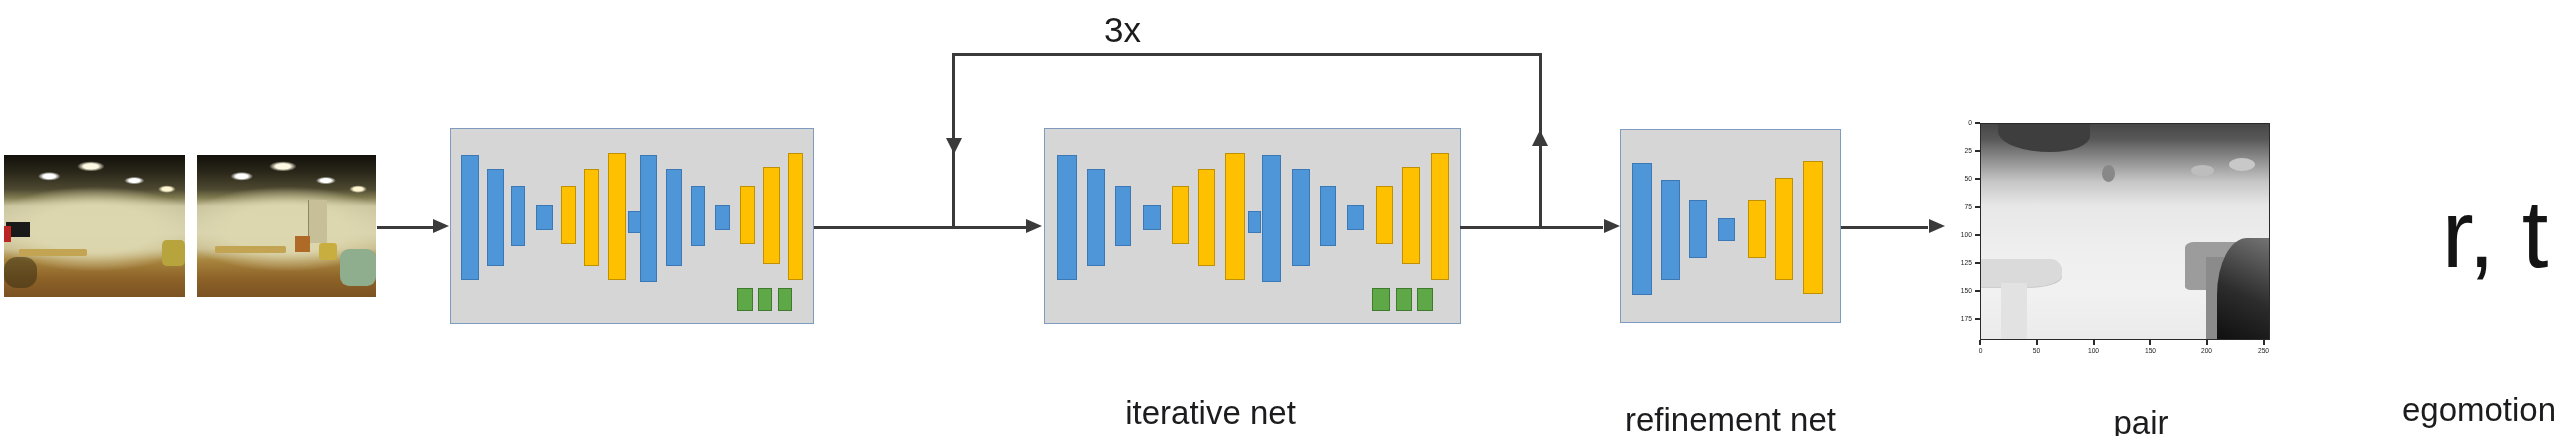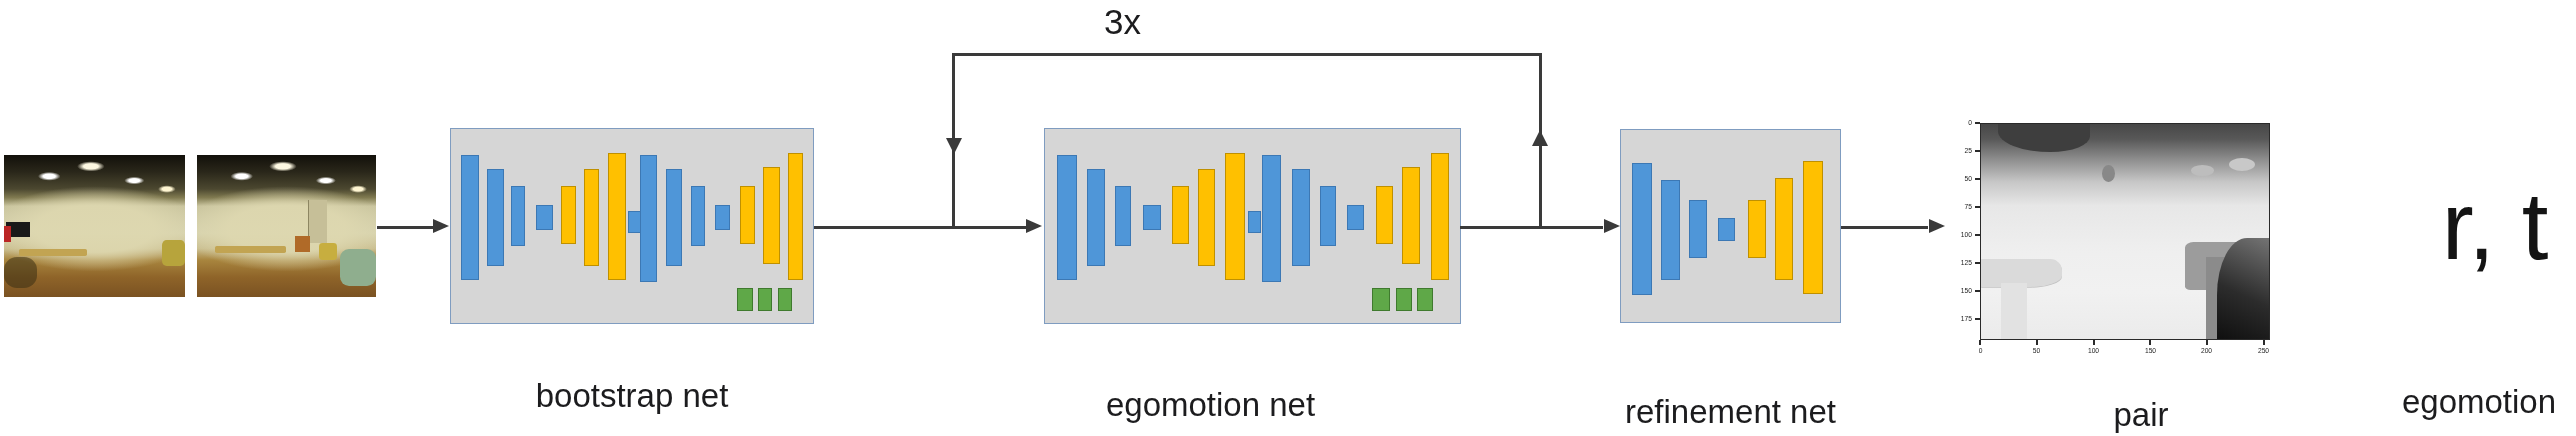--- a/index.html
+++ b/index.html
@@ -1,21 +1,21 @@
 <!DOCTYPE html>
 <html style="--bar-blue: #4f96d8; --bar-blue-border: #3c78b4; --bar-yellow: #ffc000; --bar-yellow-border: #bf9000; --bar-green: #5fa848; --bar-green-border: #3f7a2e; --net-box-fill: #d6d6d6; --net-box-border: #7f9cc0; --arrow: #3a3a3a;font-size:13.3px"><head>
 <meta charset="utf-8">
 <style>
   html,body{margin:0;padding:0;background:#ffffff;}
   .canvas{
     position:relative; width:2576px; height:437px; overflow:hidden;
     font-family:"Liberation Sans", sans-serif; background:#ffffff;
   }
   
-  .cap{position:absolute; color:#1c1c1e; text-align:center; white-space:nowrap;}
+  .cap{position:absolute; color:#1c1c1e; text-align:center; white-space:nowrap;margin-top:8px;}
   
   .photo{
     position:absolute; top:155px; height:142px; overflow:hidden;
     background:
       radial-gradient(15px 5.8px at 25% 15%, #ffffff 0 40%, rgba(255,255,255,0) 75%),
       radial-gradient(18.3px 6.7px at 48% 8%, #fdf8e2 0 40%, rgba(255,255,255,0) 75%),
       radial-gradient(13.3px 5px at 72% 18%, #ffffff 0 40%, rgba(255,255,255,0) 75%),
       radial-gradient(11.7px 5px at 90% 24%, #fff6d2 0 40%, rgba(255,255,255,0) 75%),
       radial-gradient(60% 30% at 50% 52%, rgba(222,216,176,.9) 0 55%, rgba(222,216,176,0) 100%),
       linear-gradient(180deg,#12100a 0%,#2a271a 12%,#4c4830 24%,#807a50 30%,#c9c49e 36%,#d6d2ae 55%,#c9bd8e 66%,#a8853e 74%,#8f6429 86%,#7a5222 100%);
@@ -92,21 +92,20 @@
       <div class="bar bar-blue" style="left: 215px; top: 40px; width: 16px; height: 97px;"></div>
       <div class="bar bar-blue" style="left: 240px; top: 57px; width: 14px; height: 60px;"></div>
       <div class="bar bar-blue" style="left: 264px; top: 76px; width: 15px; height: 25px;"></div>
       <div class="bar bar-yellow" style="left: 289px; top: 57px; width: 15px; height: 58px;"></div>
       <div class="bar bar-yellow" style="left: 312px; top: 38px; width: 16.7px; height: 97px;"></div>
       <div class="bar bar-yellow" style="left: 337px; top: 24px; width: 15px; height: 127px;"></div>
       <div class="bar bar-green" style="left: 286px; top: 159px; width: 16px; height: 23px;"></div>
       <div class="bar bar-green" style="left: 307px; top: 159px; width: 14px; height: 23px;"></div>
       <div class="bar bar-green" style="left: 327px; top: 159px; width: 14px; height: 23px;"></div>
     </div>
-  <div class="cap" id="lbl-bootstrap" style="left:450px;top:377px;width:364px;font-size:33px;">bootstrap net</div>
 
   <div class="hline" style="left:814px;top:226px;width:212px;"></div>
   <div class="head-right" style="left:1026px;top:219px;"></div>
 
   <div class="netbox" id="net-iterative">
       <div class="bar bar-blue" style="left: 11.7px; top: 26px; width: 20px; height: 125px;"></div>
       <div class="bar bar-blue" style="left: 42px; top: 40px; width: 18.3px; height: 97px;"></div>
       <div class="bar bar-blue" style="left: 70px; top: 57px; width: 16px; height: 60px;"></div>
       <div class="bar bar-blue" style="left: 98px; top: 76px; width: 18.3px; height: 25px;"></div>
       <div class="bar bar-yellow" style="left: 127px; top: 57px; width: 16.7px; height: 58px;"></div>
@@ -117,21 +116,21 @@
       <div class="bar bar-blue" style="left: 247px; top: 40px; width: 17.5px; height: 97px;"></div>
       <div class="bar bar-blue" style="left: 275px; top: 57px; width: 16px; height: 60px;"></div>
       <div class="bar bar-blue" style="left: 302px; top: 76px; width: 16.7px; height: 25px;"></div>
       <div class="bar bar-yellow" style="left: 331px; top: 57px; width: 16.7px; height: 58px;"></div>
       <div class="bar bar-yellow" style="left: 357px; top: 38px; width: 18.3px; height: 97px;"></div>
       <div class="bar bar-yellow" style="left: 386px; top: 24px; width: 17.5px; height: 127px;"></div>
       <div class="bar bar-green" style="left: 327px; top: 159px; width: 17.5px; height: 23px;"></div>
       <div class="bar bar-green" style="left: 351px; top: 159px; width: 16px; height: 23px;"></div>
       <div class="bar bar-green" style="left: 372px; top: 159px; width: 16px; height: 23px;"></div>
     </div>
-  <div class="cap" id="lbl-iterative" style="left:1002px;top:386px;width:417px;font-size:33px;">egomotion net</div>
+  <div class="cap" id="lbl-iterative" style="left:1002px;top:386px;width:417px;font-size:33px;">iterative net</div>
 
   <div class="vline" style="left:952px;top:53px;height:175px;"></div>
   <div class="hline" style="left:952px;top:53px;width:589px;"></div>
   <div class="vline" style="left:1539px;top:53px;height:175px;"></div>
   <div class="head-down" style="left:946px;top:138px;"></div>
   <div class="head-up" style="left:1532px;top:130px;"></div>
   <div class="cap" id="lbl-3x" style="left:1081px;top:1.7px;width:83px;font-size:35px;">3x</div>
 
   <div class="hline" style="left:1460px;top:226px;width:143px;"></div>
   <div class="head-right" style="left:1604px;top:219px;"></div>

